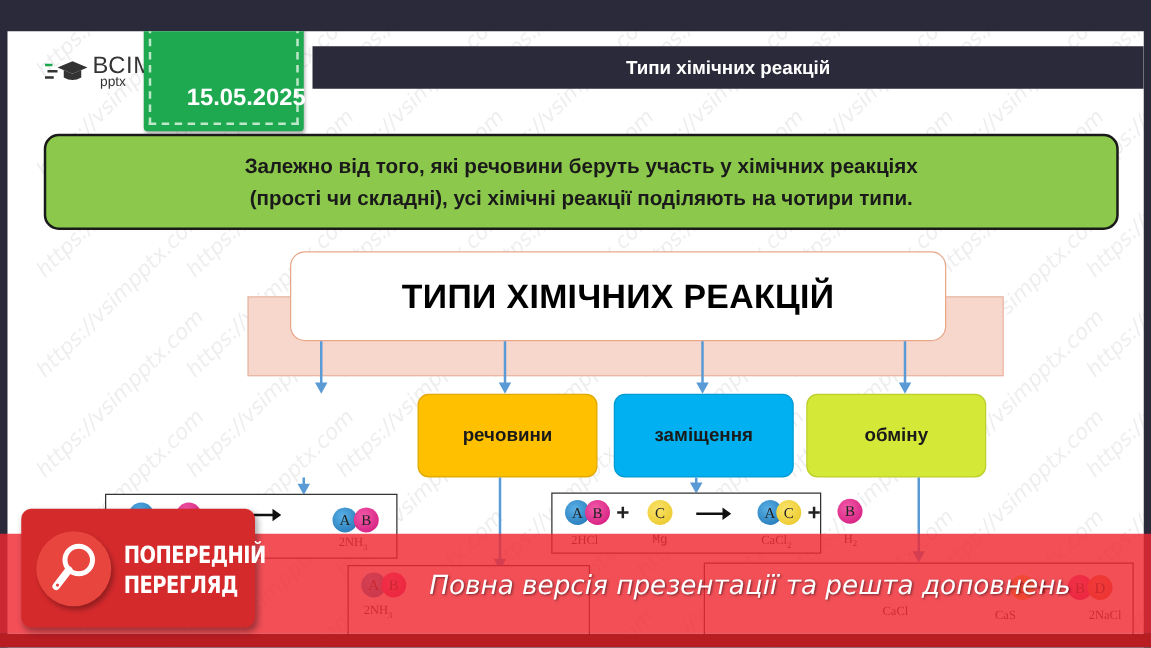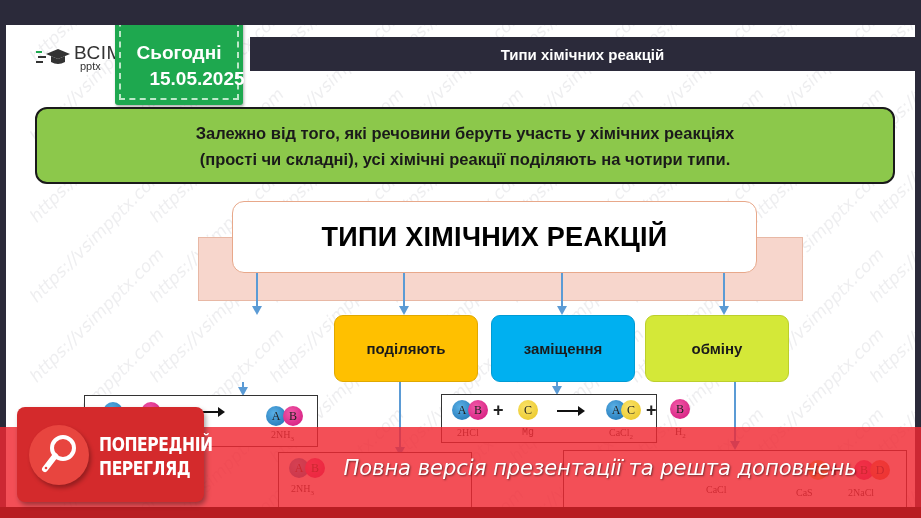--- a/index.html
+++ b/index.html
@@ -141,21 +141,20 @@
       <rect x="0" y="13" width="7" height="2" fill="#333"></rect>
       <polygon points="10,6 22,1 34,6 22,11" fill="#333"></polygon>
       <path d="M15 8 L15 14 Q22 18 29 14 L29 8 L22 11 Z" fill="#333"></path>
     </svg>
     <span class="word">ВСІМ</span>
     <span class="sub">pptx</span>
   </div>
 
   <div class="date-badge">
     <div class="inner">
-      <span class="t1">Сьогодні</span>
       <span class="t2">15.05.2025</span>
     </div>
   </div>
 
   <div class="title-bar">
     <span>Типи хімічних реакцій</span>
   </div>
 
   <div class="intro-box">
     <p>Залежно від того, які речовини беруть участь у хімічних реакціях</p>
@@ -170,21 +169,21 @@
   <div class="vline" style="left:250px; top:248px; height:34px;"></div>
   <div class="arrowhead" style="left:246px; top:281px;"></div>
   <div class="vline" style="left:397px; top:248px; height:34px;"></div>
   <div class="arrowhead" style="left:393px; top:281px;"></div>
   <div class="vline" style="left:555px; top:248px; height:34px;"></div>
   <div class="arrowhead" style="left:551px; top:281px;"></div>
   <div class="vline" style="left:717px; top:248px; height:34px;"></div>
   <div class="arrowhead" style="left:713px; top:281px;"></div>
 
   <div class="cat c2">
-    <span>поділяють</span>
+    <span>речовини</span>
   </div>
   <div class="cat c4">
     <span>обміну</span>
   </div>
   <div class="cat c3">
     <span>заміщення</span>
   </div>
 
   <div class="vline" style="left:236px; top:357px; height:8px;"></div>
   <div class="arrowhead" style="left:232px; top:362px;"></div>
@@ -227,21 +226,21 @@
     <div class="formula" style="left:12px; top:30px;"><span>2NH</span><sub>3</sub></div>
   </div>
 
   <div class="eq-box" style="left:557px; top:425px; width:344px; height:62px;">
     <div class="formula" style="left:142px; top:33px;">CaCl</div>
     <div class="atom c" style="left:244px; top:9px;">C</div>
     <div class="plus" style="left:266px; top:10px;">+</div>
     <div class="atom b" style="left:290px; top:9px;">B</div>
     <div class="atom d" style="left:306px; top:9px;">D</div>
     <div class="formula" style="left:232px; top:36px;">CaS</div>
-    <div class="formula" style="left:284px; top:36px;">2NaCl</div>
+    <div class="formula" style="left:307px; top:36px;">2NaCl</div>
   </div>
 </div>
 
 <div class="promo-band"></div>
 <div class="promo-dark"></div>
 <div class="promo-text">
   <div>Повна версія презентації та решта доповнень</div>
 </div>
 
 <div class="preview-badge">

